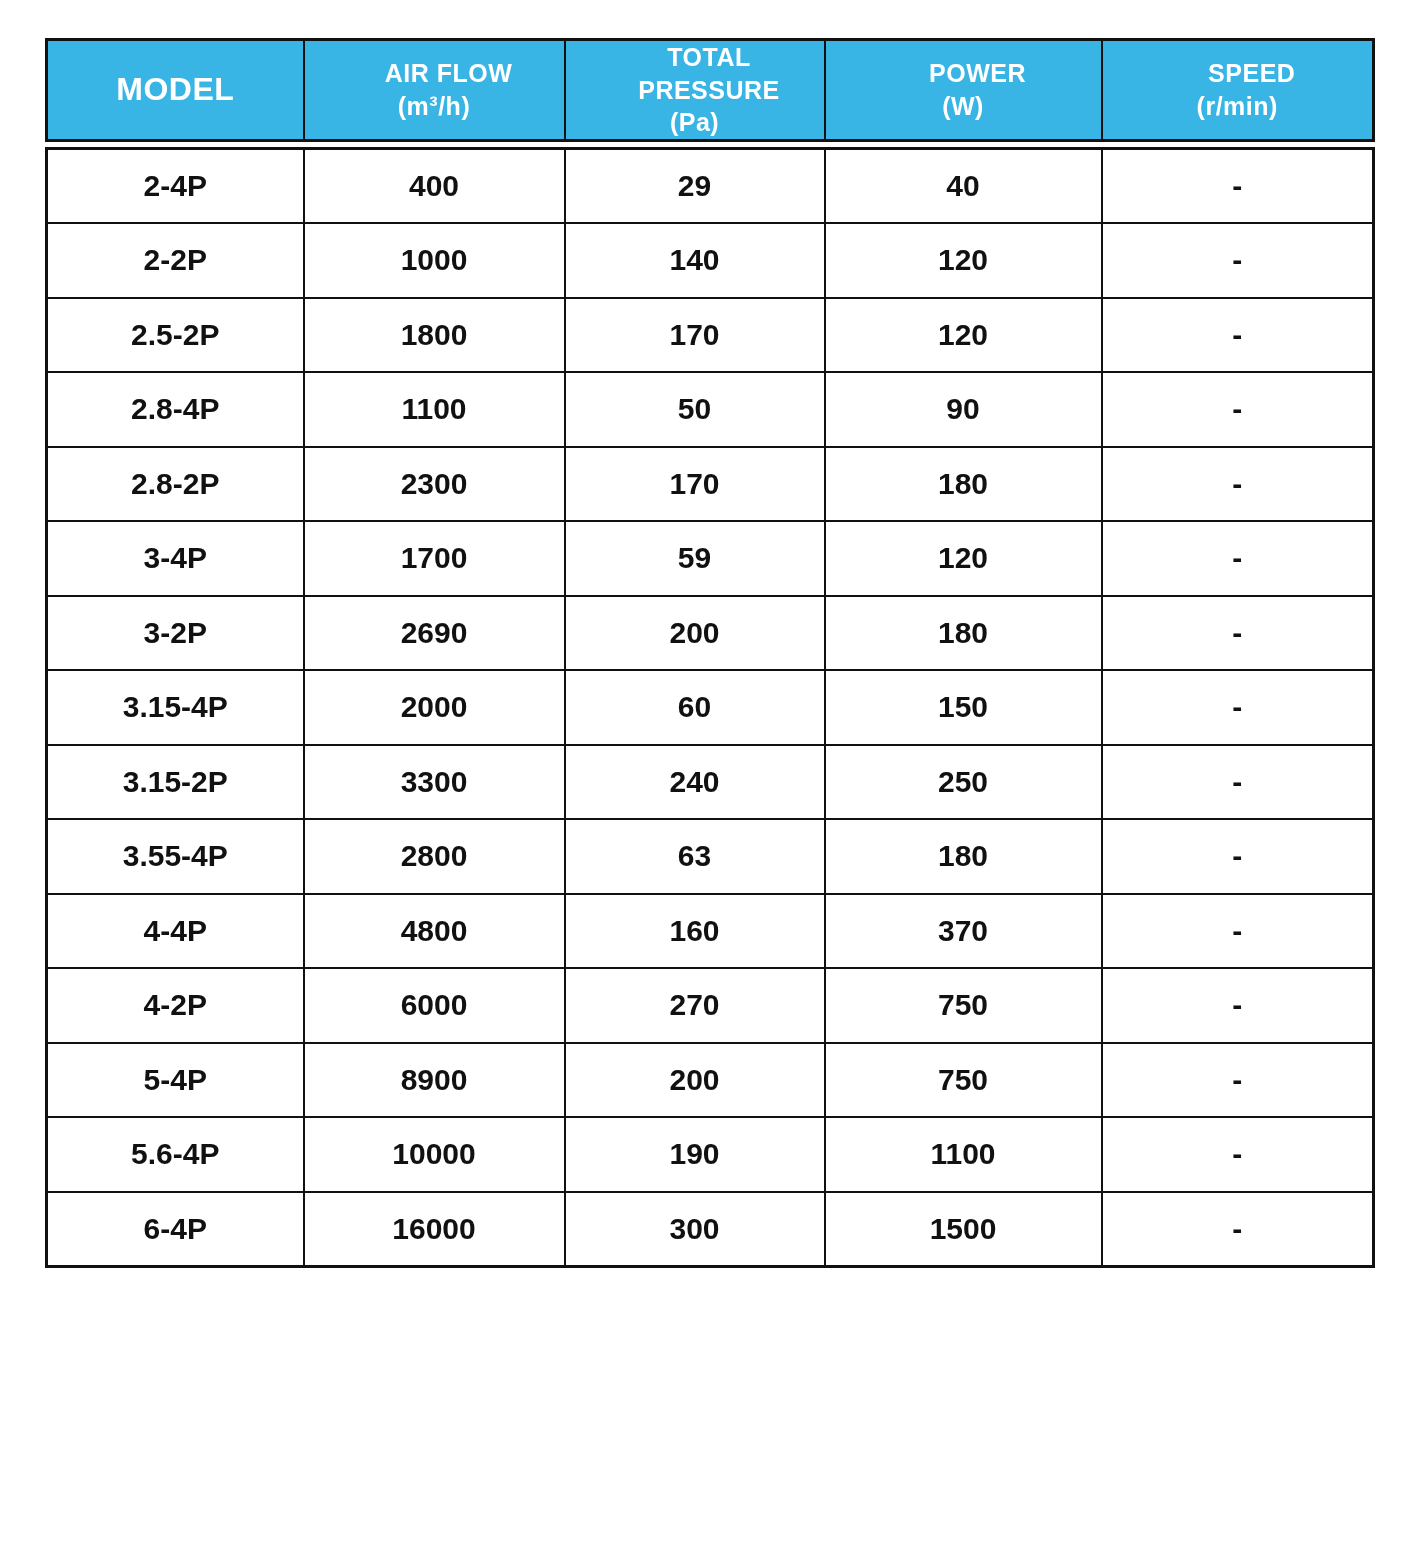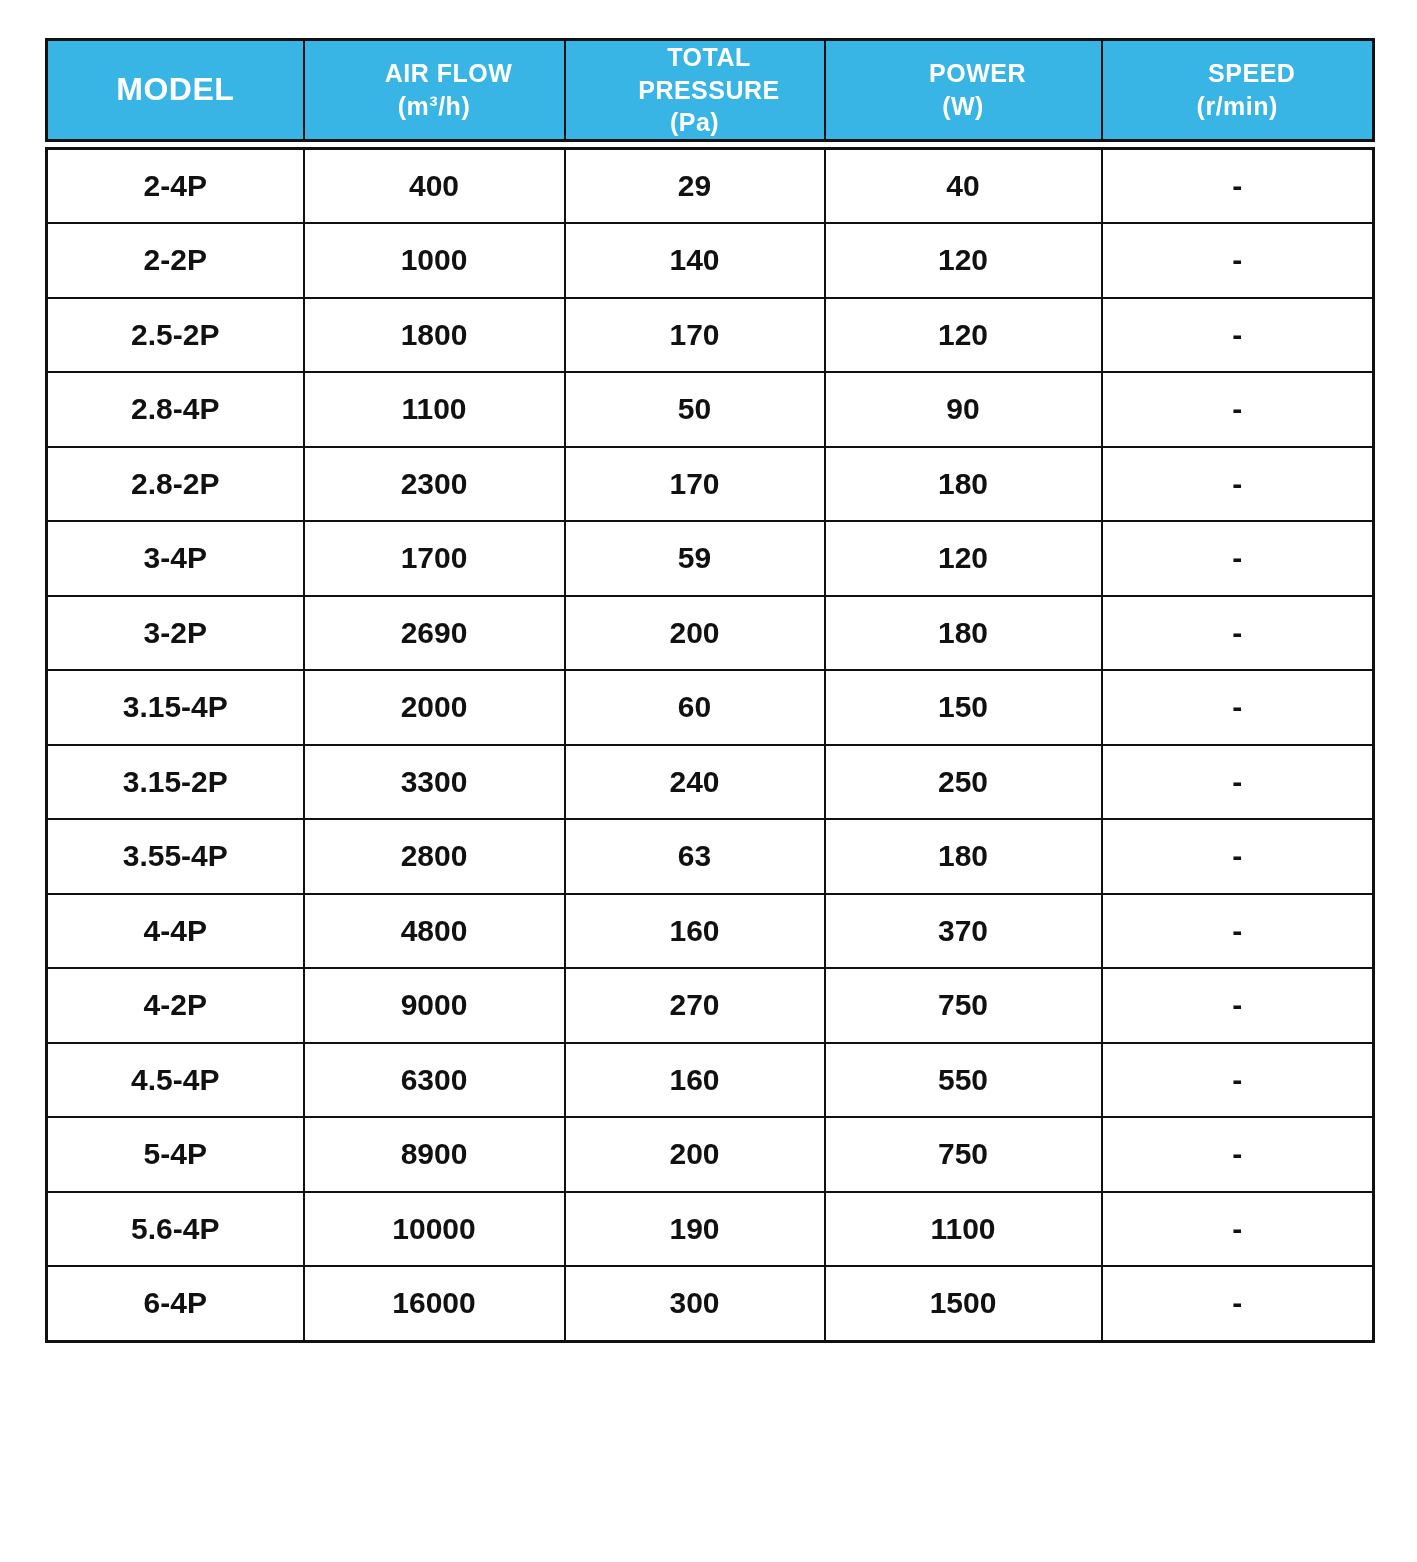--- a/index.html
+++ b/index.html
@@ -187,30 +187,23 @@
   </tr>
           <tr>
     <td>4-4P</td>
     <td>4800</td>
     <td>160</td>
     <td>370</td>
     <td>-</td>
   </tr>
           <tr>
     <td>4-2P</td>
-    <td>9000</td>
+    <td>6000</td>
     <td>270</td>
     <td>750</td>
-    <td>-</td>
-  </tr>
-          <tr>
-    <td>4.5-4P</td>
-    <td>6300</td>
-    <td>160</td>
-    <td>550</td>
     <td>-</td>
   </tr>
           <tr>
     <td>5-4P</td>
     <td>8900</td>
     <td>200</td>
     <td>750</td>
     <td>-</td>
   </tr>
           <tr>

